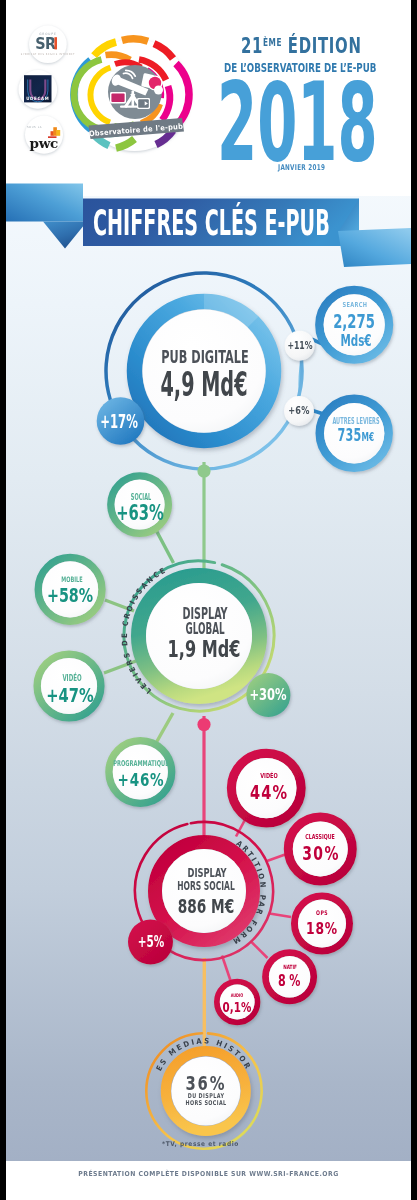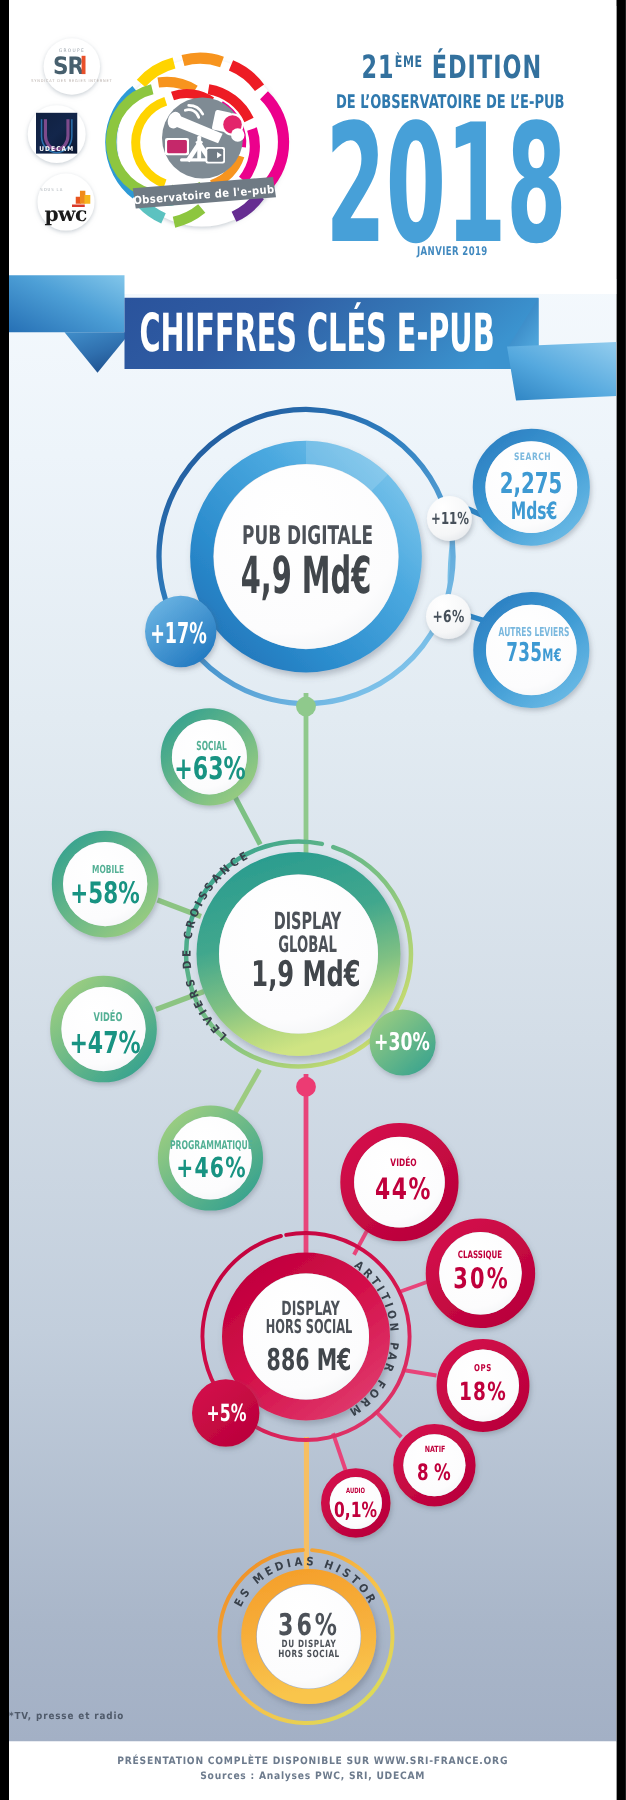--- a/index.html
+++ b/index.html
@@ -422,18 +422,17 @@
     </defs>
     <path d="M0 3.5 L77 3.5 L77 41.5 L0 41.5 Z" fill="url(#gRibL)"></path>
     <path d="M37 41.5 L81 41.5 L59 68.5 Z" fill="url(#gRibLFold)"></path>
     <path d="M77 18.5 L353 18.5 L353 66 L77 66 Z" fill="url(#gRibBand)"></path>
     <path d="M353 18.5 L353 51 L333 51 Z" fill="url(#gRibRFold)"></path>
     <path d="M332 51 L405 48 L405 84 L338 87 Z" fill="url(#gRibR)"></path>
     <path d="M77 3.5 L84.5 3.5 L88 41.5 L77 41.5 Z" fill="#ffffff" opacity=".0"></path>
   </svg>
   <div id="ribbon-text">CHIFFRES CLÉS E-PUB</div>
 
-  <div class="ftx" style="top:1140px;font-size:6.5px;letter-spacing:.6px;text-align:left;padding-right:12px;width:389px;color:#4f5a6a;">*TV, presse et radio</div>
+  <div class="ftx" style="top:1140px;font-size:6.5px;letter-spacing:.6px;text-align:center;padding-right:12px;width:389px;color:#4f5a6a;">*TV, presse et radio</div>
   <div class="ftx" style="top:1170px;font-size:6.8px;letter-spacing:.5px;">PRÉSENTATION COMPLÈTE DISPONIBLE SUR WWW.SRI-FRANCE.ORG</div>
-  <div class="ftx" style="top:1180px;font-size:6.8px;letter-spacing:.5px;">Sources : Analyses PWC, SRI, UDECAM</div>
 
 </div>
   </div>
 
 </body></html>

